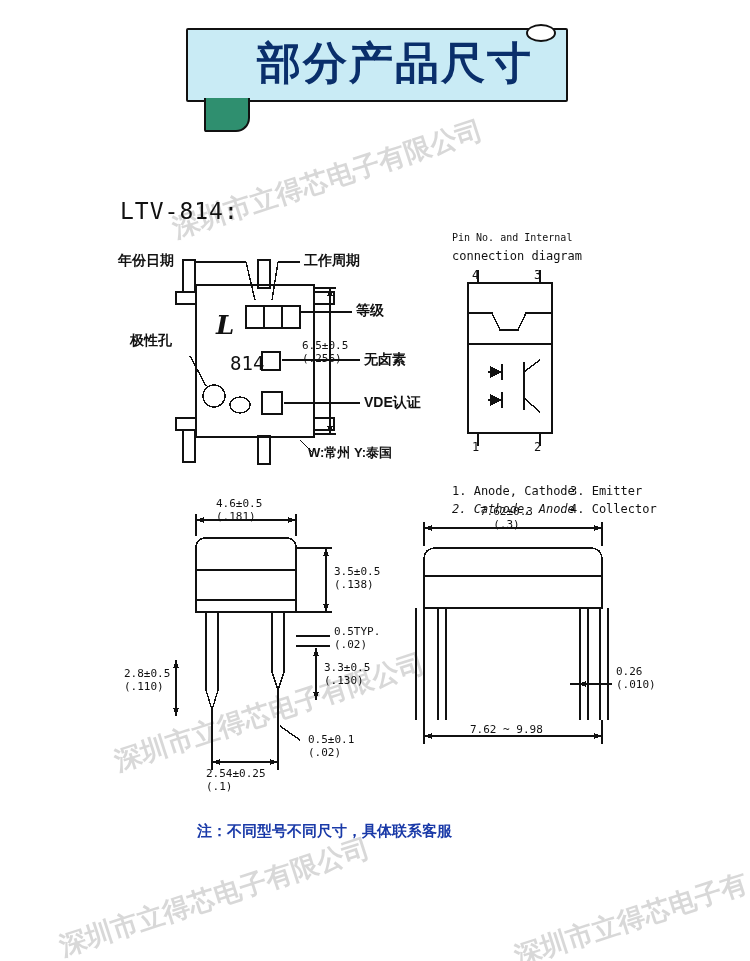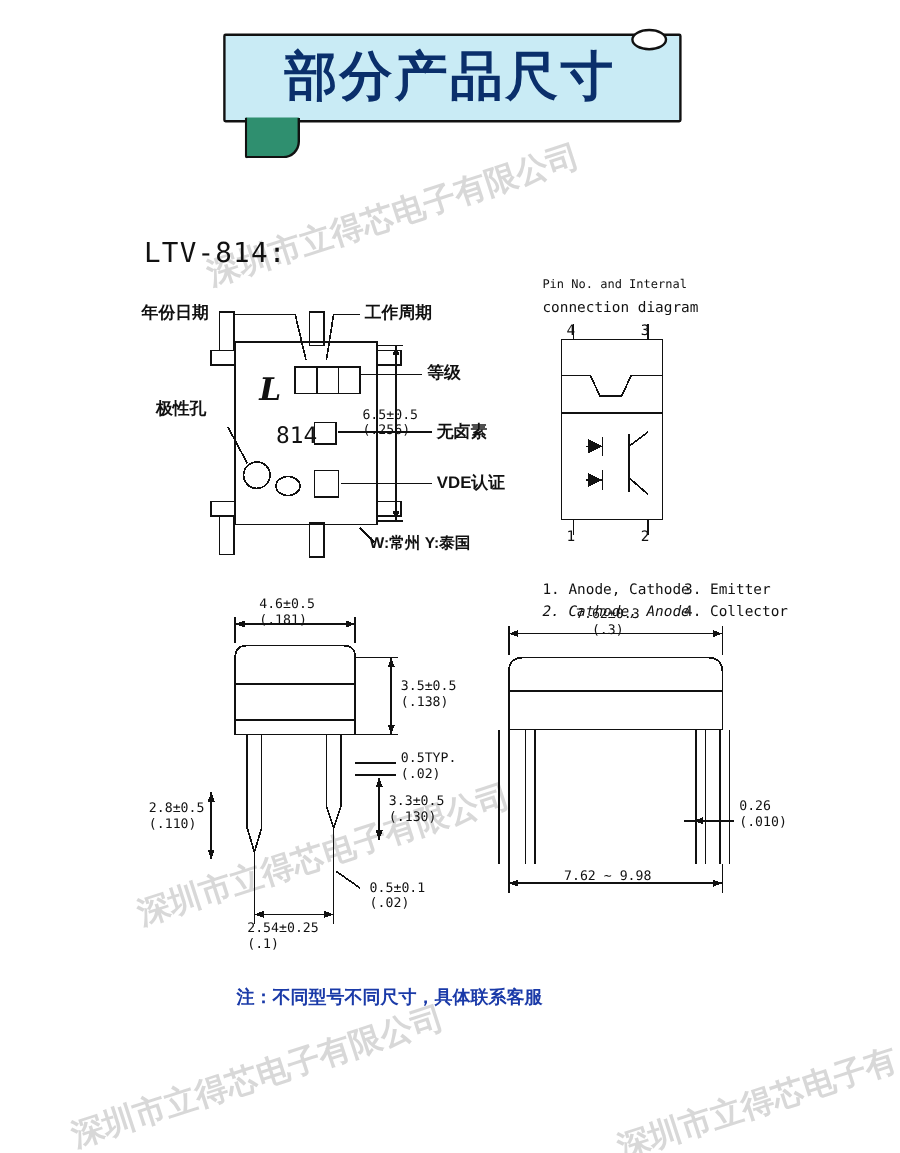--- a/index.html
+++ b/index.html
@@ -23,20 +23,21 @@
   .banner-plate:before{
     content:"";position:absolute;left:-2px;top:-2px;width:378px;height:70px;
     border-radius:2px;
   }
   .banner-title{
     position:absolute;left:0;top:0;width:378px;height:70px;
     display:flex;align-items:center;justify-content:center;
     font-size:44px;font-weight:bold;color:#0a2f6b;
     letter-spacing:2px;
     font-family:"DejaVu Sans", sans-serif;
+    padding-left:20px;
   }
   .banner-tail{
     position:absolute;left:18px;top:70px;width:42px;height:32px;
     background:#2f8f6f;
     border:2px solid #111;
     border-top:none;
     border-bottom-left-radius:2px;
     border-bottom-right-radius:14px;
   }
   .banner-notch{

